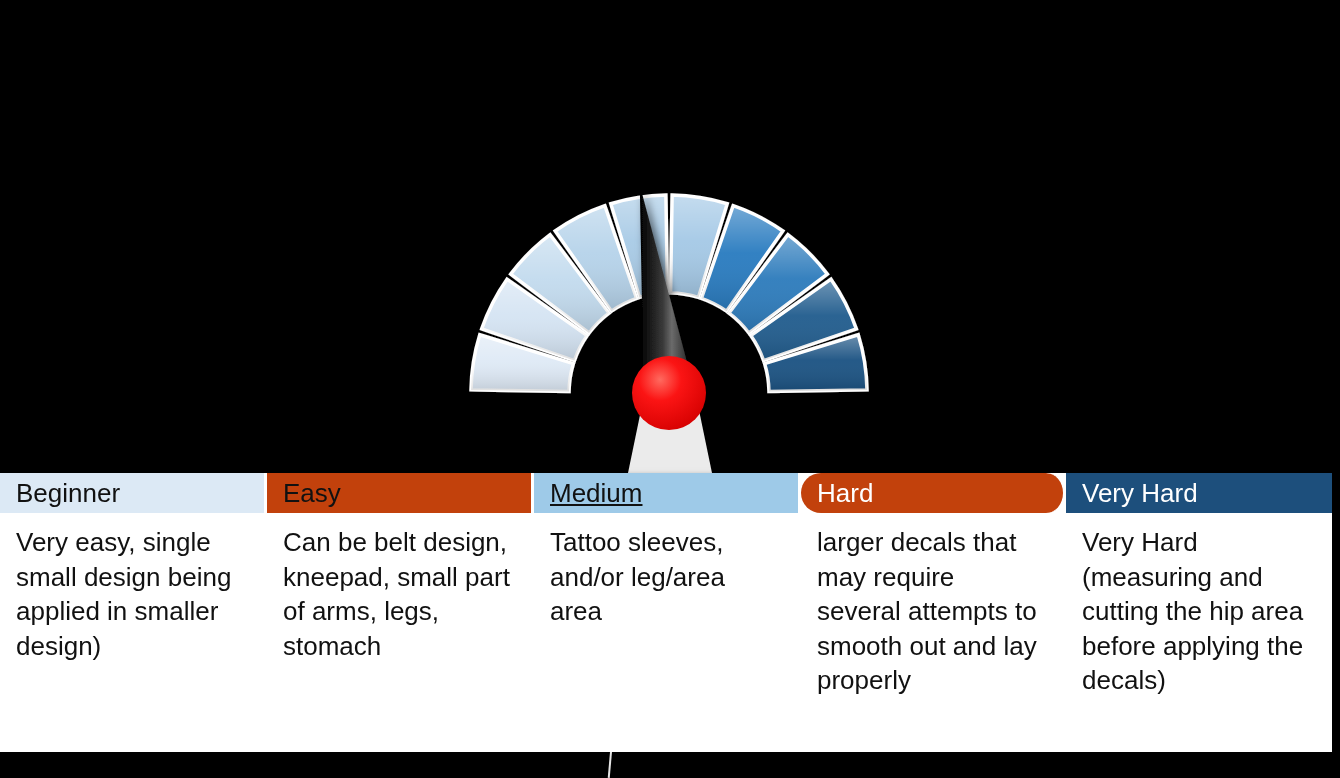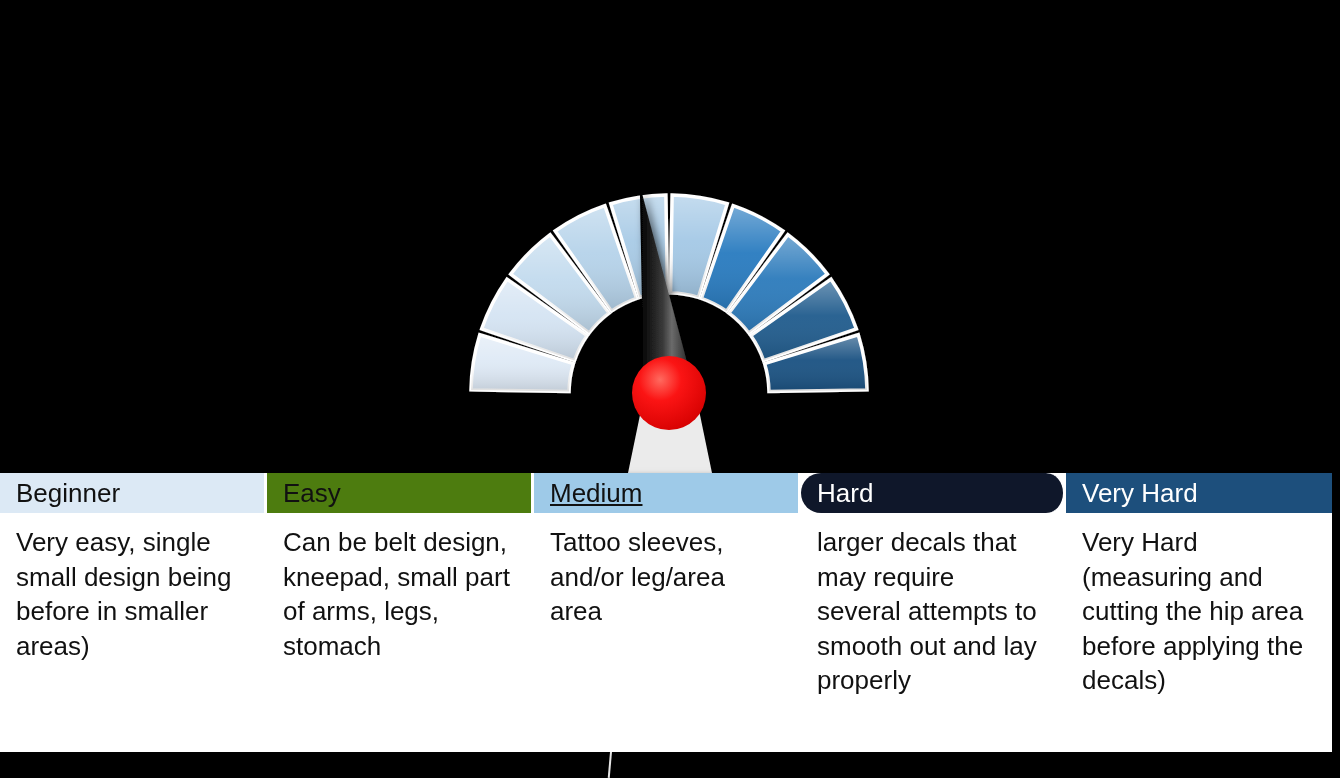--- a/index.html
+++ b/index.html
@@ -40,23 +40,23 @@
     vertical-align:middle;
     font-weight:normal;
     font-size:26px;
     line-height:1.1;
     border-right:3px solid #fff;
     white-space:nowrap;
   }
   #difficulty-table th:last-child{border-right:none;}
 
   th.h-beginner {background:#dce9f5;color:#111;}
-  th.h-easy     {background:#4d7c0f;color:#111;}
+  th.h-easy     {background:#c2410c;color:#111;}
   th.h-medium   {background:#9ecae8;color:#111;text-decoration:underline;}
-  th.h-hard     {background:#0f172a;color:#fff;border-radius:20px;}
+  th.h-hard     {background:#c2410c;color:#fff;border-radius:20px;}
   th.h-veryhard {background:#1d4f7c;color:#fff;}
 
   #difficulty-table td{
     vertical-align:top;
     padding:12px 18px 18px 16px;
     font-size:26px;
     line-height:1.33;
     color:#111;
     background:#fff;
     border-right:3px solid #fff;
@@ -149,21 +149,21 @@
     <tr>
       <th class="h-beginner">Beginner</th>
       <th class="h-easy">Easy</th>
       <th class="h-medium">Medium</th>
       <th class="h-hard">Hard</th>
       <th class="h-veryhard">Very Hard</th>
     </tr>
   </thead>
   <tbody>
     <tr>
-      <td>Very easy, single small design being before in smaller areas)</td>
+      <td>Very easy, single small design being applied in smaller design)</td>
       <td>Can be belt design, kneepad, small part of arms, legs, stomach</td>
       <td>Tattoo sleeves, and/or leg/area area</td>
       <td>larger decals that may require several attempts to smooth out and lay properly</td>
       <td>Very Hard (measuring and cutting the hip area before applying the decals)</td>
     </tr>
   </tbody>
 </table>
 
 <div id="bottom-band"></div>
 <div id="bottom-tick"></div>

